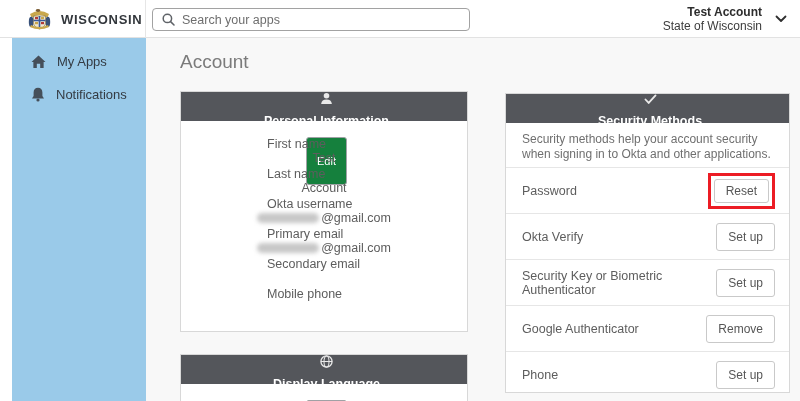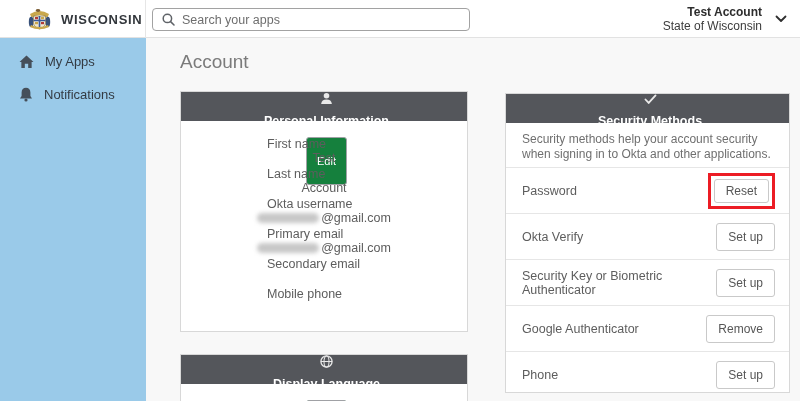--- a/index.html
+++ b/index.html
@@ -22,21 +22,21 @@
                      background:transparent; font-family:inherit; }
   .searchbox input::placeholder { color:#6e6e6e; opacity:1; }
 
   .usermenu { position:absolute; right:13px; top:5px; display:flex; align-items:center;
               gap:13px; cursor:pointer; }
   .user-lines { display:flex; flex-direction:column; align-items:flex-end; }
   .user-name { font-size:12px; font-weight:bold; color:#2d2d2d; line-height:14px; }
   .user-org  { font-size:12px; color:#3c3c3c; line-height:14px; }
 
   
-  .sidebar { position:absolute; left:0; top:38px; width:146px; height:363px; background:#9acae9; }
+  .sidebar { position:absolute; left:12px; top:38px; width:146px; height:363px; background:#9acae9; }
   .side-item { display:flex; align-items:center; gap:11px; height:33px; padding-left:19px;
                cursor:pointer; }
   .side-item:first-child { margin-top:7px; }
   .side-label { font-size:13px; color:#343b43; }
 
   
   .main { position:absolute; left:146px; top:38px; width:654px; height:363px;
           background:#f8f8f8; overflow:hidden; }
   .page-title { position:absolute; left:34px; top:13px; font-size:19px; font-weight:400;
                 color:#7b7b7b; }

